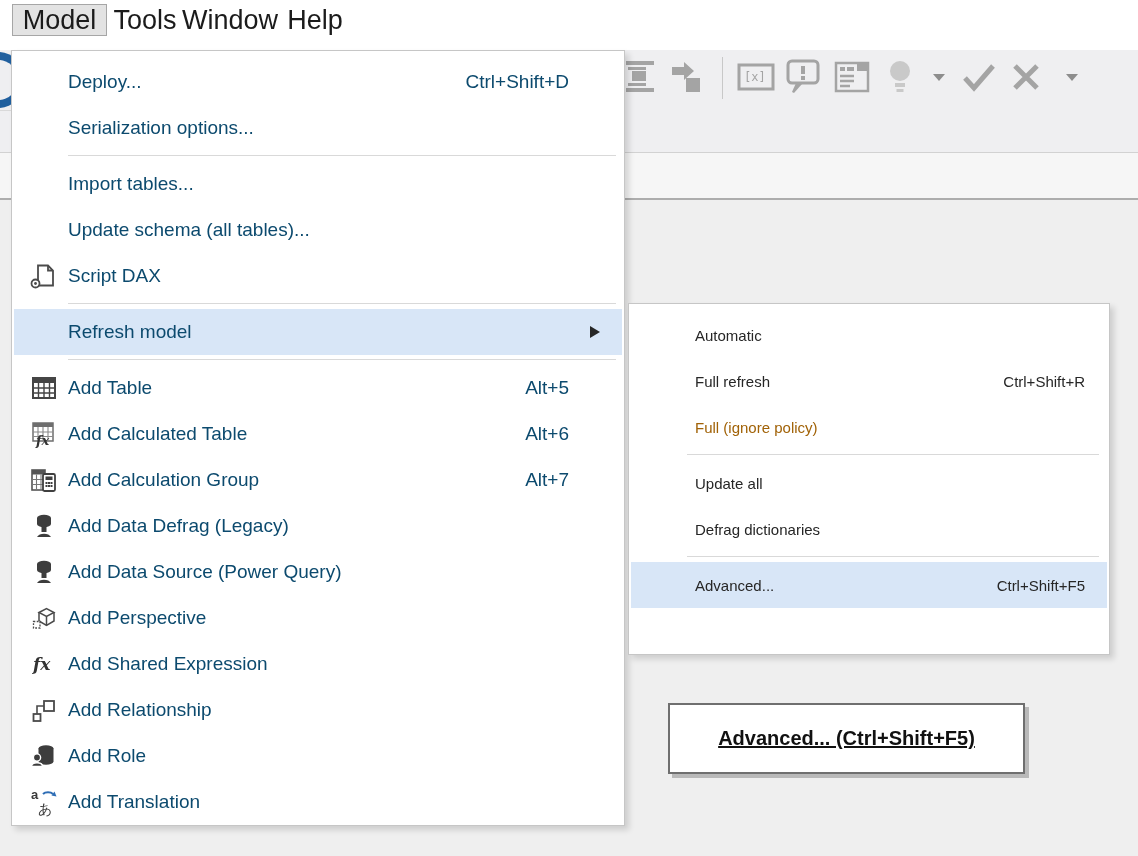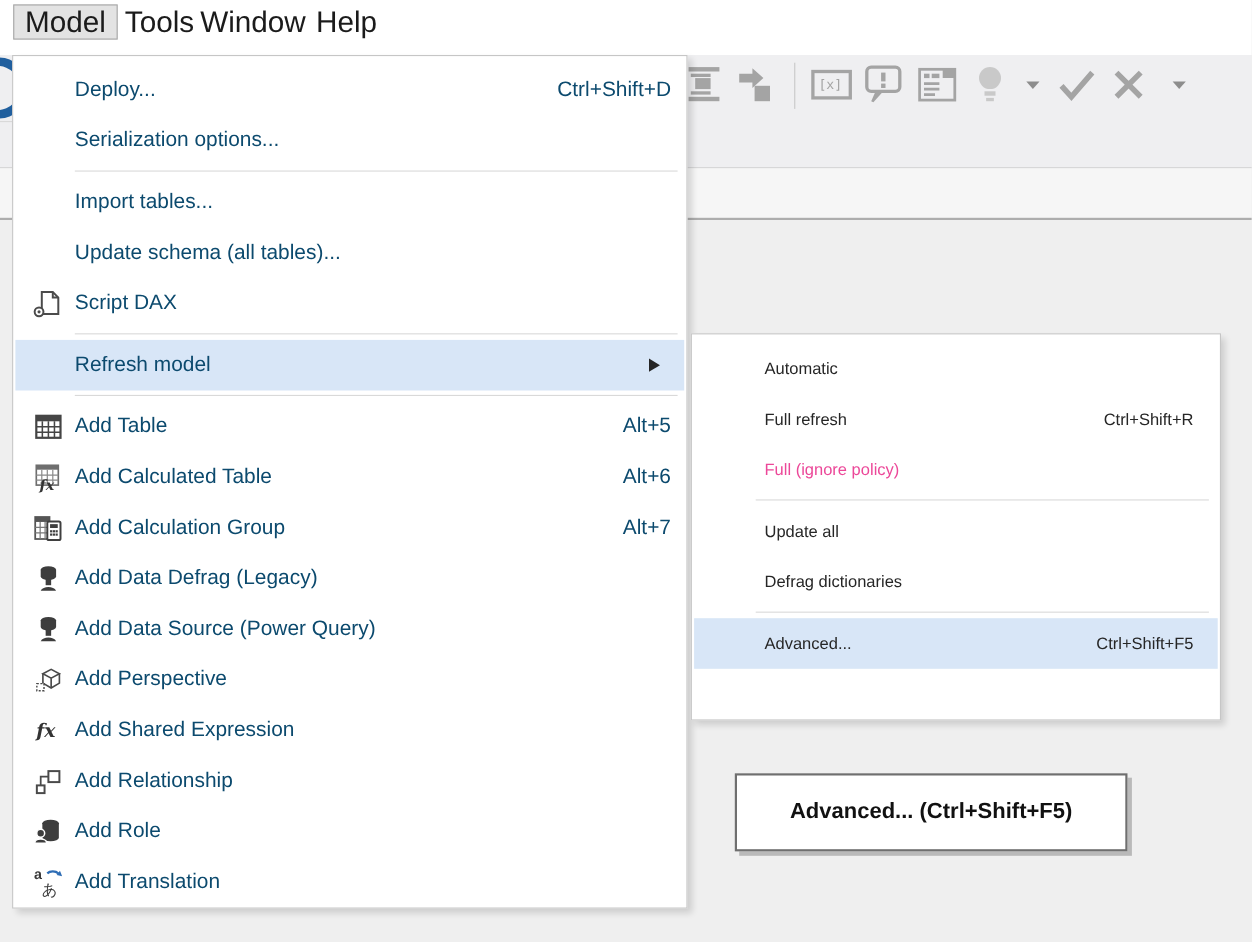--- a/index.html
+++ b/index.html
@@ -37,40 +37,40 @@
     box-shadow:4px 4px 6px rgba(0,0,0,.14);
   }
   #model-menu{left:11px;top:50px;width:614px;height:776px;padding:8px 2px 2px 2px}
   #refresh-submenu{left:628px;top:303px;width:482px;height:352px;padding:8px 2px 2px 2px}
 
   .menu-row{display:flex;align-items:center;height:46px;padding:0 12px 0 14px;
     font-size:19px;color:#0c4a6e;position:relative;cursor:default;box-sizing:border-box}
   .menu-row.hl{background:#d8e6f7}
   .mi-icon{width:32px;height:30px;margin-right:8px;flex:none;display:flex;align-items:center;justify-content:center}
   .mi-label{white-space:nowrap}
-  .mi-shortcut{margin-left:auto;white-space:nowrap}
+  .mi-shortcut{margin-left:auto;margin-right:41px;white-space:nowrap}
   .menu-sep{height:1px;background:#d9d9d9;margin:4px 6px 5px 54px}
 
   .sub-row{display:flex;align-items:center;height:46px;padding:0 22px 0 64px;
     font-size:15px;color:#262626;cursor:default;box-sizing:border-box}
   .sub-row.hl{background:#d8e6f7}
-  .sub-row.disabled{color:#ec4899}
+  .sub-row.disabled{color:#a16207}
   .sub-shortcut{margin-left:auto;white-space:nowrap}
   .sub-sep{height:1px;background:#d9d9d9;margin:4px 8px 5px 56px}
 
   .submenu-arrow{position:absolute;right:22px;top:17px;width:0;height:0;
     border-left:10px solid #262626;border-top:6px solid transparent;border-bottom:6px solid transparent}
 
   
   #advanced-tooltip{
     left:668px;top:703px;width:357px;height:71px;background:#ffffff;
     border:2px solid #6f6f6f;box-sizing:border-box;
     box-shadow:4px 4px 0 rgba(140,140,140,.55);
     display:flex;align-items:center;justify-content:center;
-    font-size:20px;font-weight:bold;color:#111;
+    font-size:20px;font-weight:bold;color:#111;text-decoration:underline;
   }
 </style>
 </head>
 <body>
 
 <div class="abs" id="menubar-strip"></div>
 <div class="abs" id="toolbar-strip"></div>
 <div class="abs" id="tab-strip"></div>
 <div class="abs" id="left-mini-line"></div>
 <div class="abs" id="clipped-refresh"></div>

